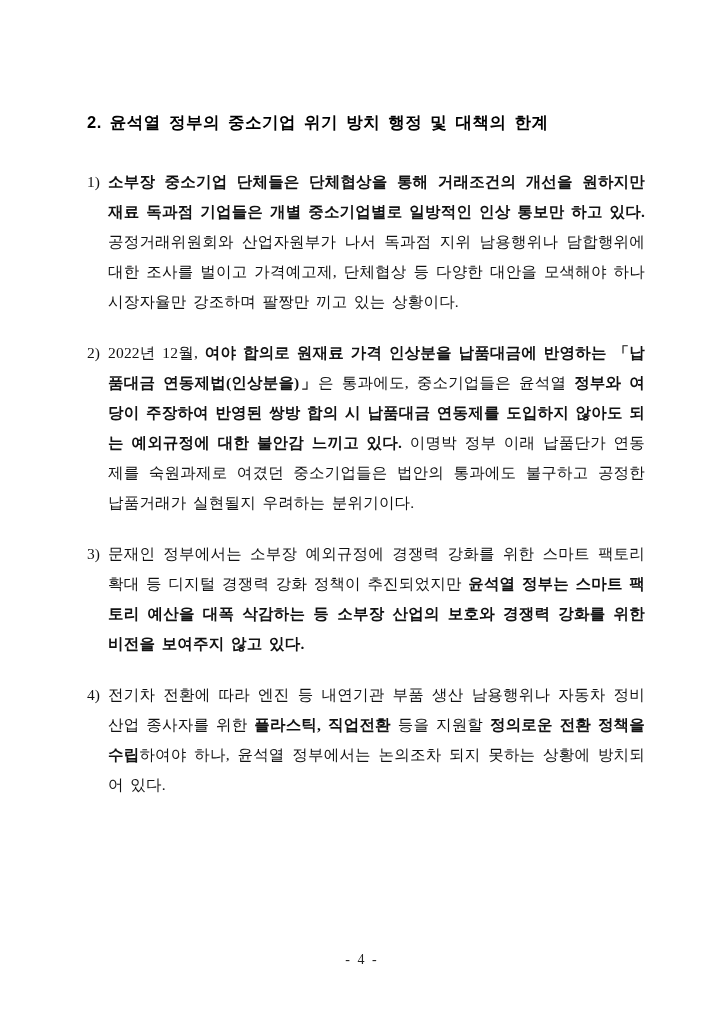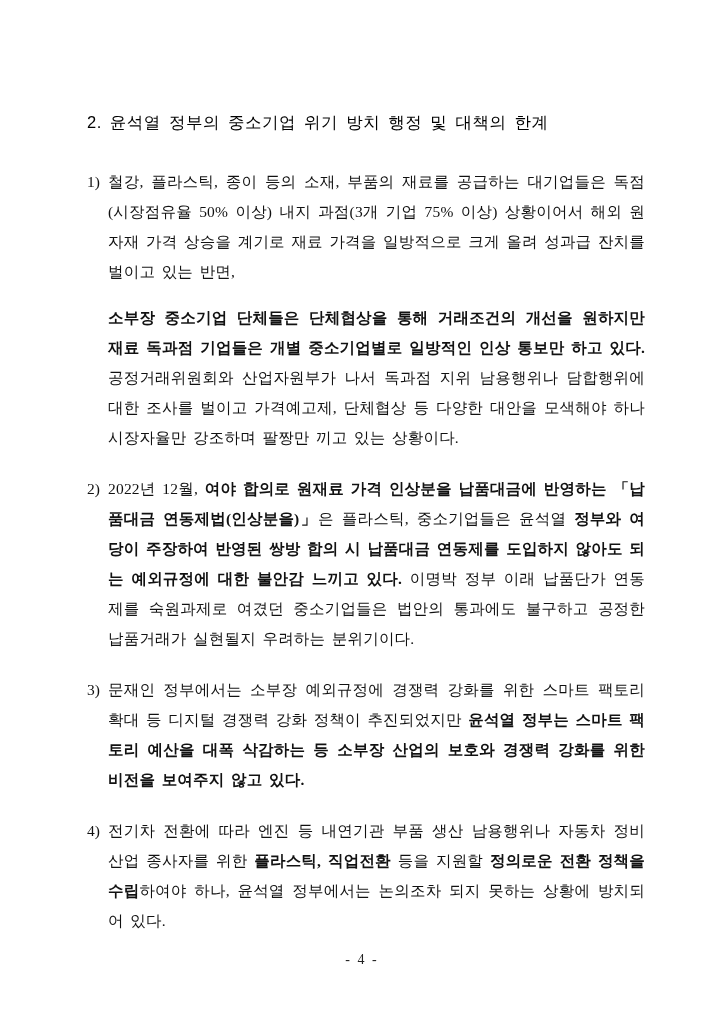--- a/index.html
+++ b/index.html
@@ -19,21 +19,21 @@
     left: 0; top: 0;
     width: 724px;
     height: 1024px;
     background: #ffffff;
     box-sizing: border-box;
     padding: 112px 79px 0 87px;
   }
   .doc-title {
     font-family: "Liberation Sans", "DejaVu Sans", sans-serif;
     font-size: 16.5px;
-    font-weight: 400;
+    font-weight: 700;
     letter-spacing: 0.5px;
     word-spacing: 3px;
     color: #000000;
     margin: 0 0 34px 0;
     line-height: 1.3;
   }
   .para-list {
     width: 558px;
   }
   .para {
@@ -71,26 +71,25 @@
 </style>
 </head>
 <body>
 
 <div class="page">
   <h1 class="doc-title">2. 윤석열 정부의 중소기업 위기 방치 행정 및 대책의 한계</h1>
 
   <div class="para-list">
       <div class="para">
         <span class="num">1)</span>
-        <div class="block"><span class="">철강, 플라스틱, 종이 등의 소재, 부품의 재료를 공급하는 대기업들은 독점(시장점유율 50% 이상) 내지 과점(3개 기업 75% 이상) 상황이어서 해외 원자재 가격 상승을 계기로 재료 가격을 일방적으로 크게 올려 성과급 잔치를 벌이고 있는 반면,</span></div>
         <div class="block"><span class="b">소부장 중소기업 단체들은 단체협상을 통해 거래조건의 개선을 원하지만 재료 독과점 기업들은 개별 중소기업별로 일방적인 인상 통보만 하고 있다. </span><span class="">공정거래위원회와 산업자원부가 나서 독과점 지위 남용행위나 담합행위에 대한 조사를 벌이고 가격예고제, 단체협상 등 다양한 대안을 모색해야 하나 시장자율만 강조하며 팔짱만 끼고 있는 상황이다.</span></div>
       </div>
       <div class="para">
         <span class="num">2)</span>
-        <div class="block"><span class="">2022년 12월, </span><span class="b">여야 합의로 원재료 가격 인상분을 납품대금에 반영하는 「납품대금 연동제법(인상분을)」</span><span class="">은 플라스틱, 중소기업들은 윤석열 </span><span class="b">정부와 여당이 주장하여 반영된 쌍방 합의 시 납품대금 연동제를 도입하지 않아도 되는 예외규정에 대한 불안감 느끼고 있다. </span><span class="">이명박 정부 이래 납품단가 연동제를 숙원과제로 여겼던 중소기업들은 법안의 통과에도 불구하고 공정한 납품거래가 실현될지 우려하는 분위기이다.</span></div>
+        <div class="block"><span class="">2022년 12월, </span><span class="b">여야 합의로 원재료 가격 인상분을 납품대금에 반영하는 「납품대금 연동제법(인상분을)」</span><span class="">은 통과에도, 중소기업들은 윤석열 </span><span class="b">정부와 여당이 주장하여 반영된 쌍방 합의 시 납품대금 연동제를 도입하지 않아도 되는 예외규정에 대한 불안감 느끼고 있다. </span><span class="">이명박 정부 이래 납품단가 연동제를 숙원과제로 여겼던 중소기업들은 법안의 통과에도 불구하고 공정한 납품거래가 실현될지 우려하는 분위기이다.</span></div>
       </div>
       <div class="para">
         <span class="num">3)</span>
         <div class="block"><span class="">문재인 정부에서는 소부장 예외규정에 경쟁력 강화를 위한 스마트 팩토리 확대 등 디지털 경쟁력 강화 정책이 추진되었지만 </span><span class="b">윤석열 정부는 스마트 팩토리 예산을 대폭 삭감하는 등 소부장 산업의 보호와 경쟁력 강화를 위한 비전을 보여주지 않고 있다.</span></div>
       </div>
       <div class="para">
         <span class="num">4)</span>
         <div class="block"><span class="">전기차 전환에 따라 엔진 등 내연기관 부품 생산 남용행위나 자동차 정비 산업 종사자를 위한 </span><span class="b">플라스틱, 직업전환</span><span class=""> 등을 지원할 </span><span class="b">정의로운 전환 정책을 수립</span><span class="">하여야 하나, 윤석열 정부에서는 논의조차 되지 못하는 상황에 방치되어 있다.</span></div>
       </div>
     </div>

